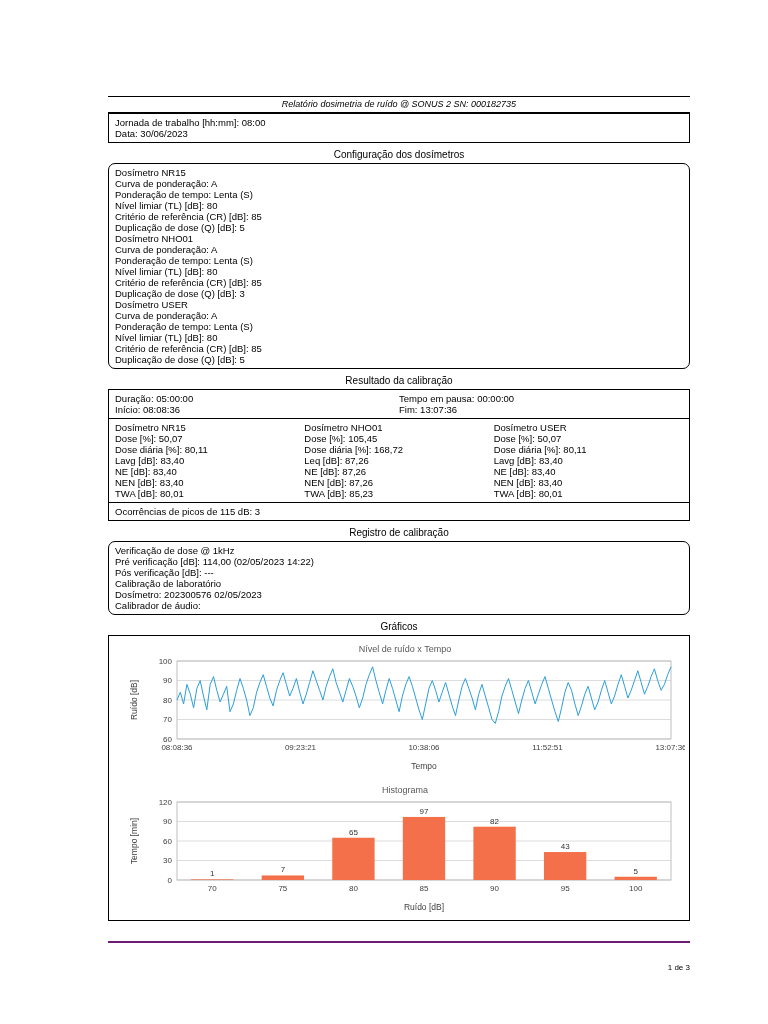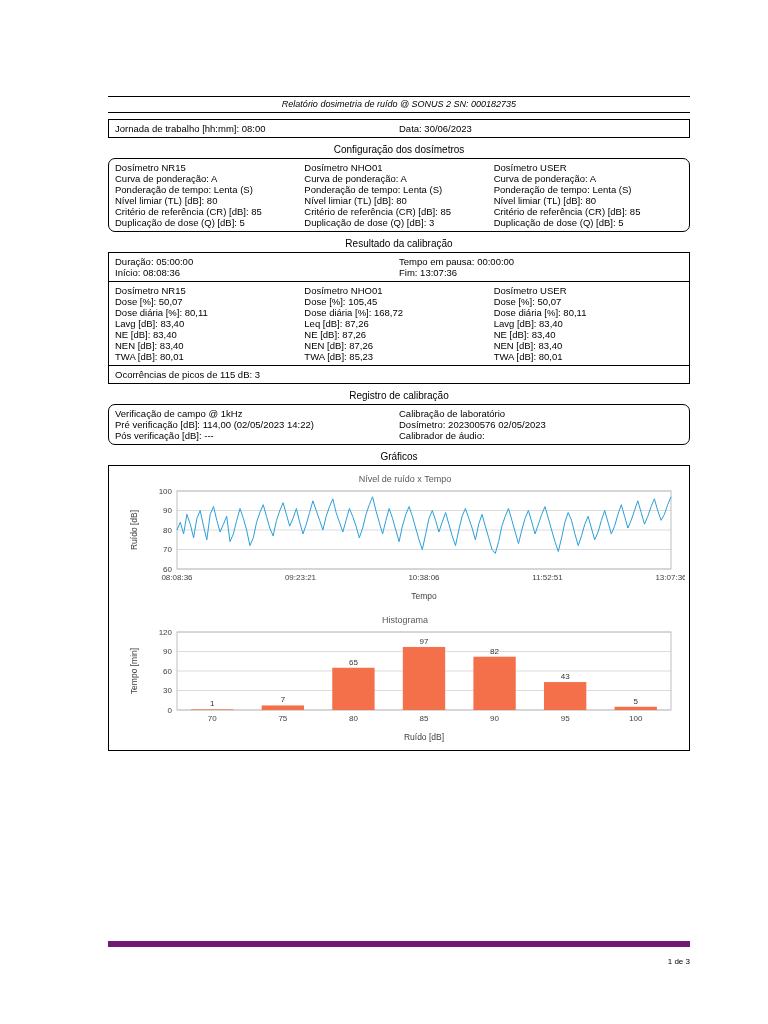--- a/index.html
+++ b/index.html
@@ -3,39 +3,39 @@
 <meta charset="utf-8">
 <style>
   * { box-sizing: border-box; margin: 0; padding: 0; }
   html, body { background: #ffffff; }
   body { font-family: "Liberation Sans", sans-serif; color: #000; }
   .page { position: relative; width: 768px; height: 1024px; margin: 0 auto; background: #fff; overflow: hidden; }
   .content { position: absolute; left: 108px; top: 96px; width: 582px; font-size: 9.5px; }
   .report-header {
     border-top: 1px solid #000; border-bottom: 1px solid #000;
     text-align: center; font-style: italic; font-size: 9px;
-    padding: 2px 0 3px; margin-bottom: 6px;
+    padding: 2px 0 3px; 
   }
-  .box { border: 1px solid #000; padding: 3px 6px; margin-bottom: 2px; }
+  .box { border: 1px solid #000; padding: 3px 6px; margin-bottom: 2px; flex-direction: column; }
   .section-title { text-align: center; font-weight: 400; font-size: 10px; padding: 4px 0 3px; }
   .cols { display: flex; border-radius: 7px; }
   .col { flex: 1; }
   .col > div, .rline { line-height: 11px; white-space: nowrap; }
   .two-col { display: flex; }
   .two-col > div { flex: 1; line-height: 11px; }
   .divider { border-top: 1px solid #000; margin: 3px -6px; }
   .charts-box { padding: 8px 16px 8px; }
   .chart-block { width: 560px; margin: 0 auto; }
   .chart-block + .chart-block { margin-top: 14px; }
   .chart-title { text-align: center; font-size: 9px; color: #595959; margin-bottom: 1px; }
   .chart-svg { display: block; }
   svg text { font-family: "Liberation Sans", sans-serif; }
   .footer {
     position: absolute; left: 108px; top: 941px; width: 582px;
-    border-top: 6px solid #701a75; text-align: right; font-size: 8px; padding-top: 10px;
+    border-top: 2px solid #701a75; text-align: right; font-size: 8px; padding-top: 20px;
   }
 </style>
 </head>
 <body>
 
 <div class="page">
   <div class="content">
 
     <div class="report-header">Relatório dosimetria de ruído @ SONUS 2 SN: 000182735</div>
 
@@ -112,21 +112,21 @@
             <div>TWA [dB]: 80,01</div>
           </div>
       </div>
       <div class="divider"></div>
       <div class="rline">Ocorrências de picos de 115 dB: 3</div>
     </div>
 
     <div class="section-title">Registro de calibração</div>
     <div class="box cols">
       <div class="col">
-          <div>Verificação de campo @ 1kHz</div>
+          <div>Verificação de dose @ 1kHz</div>
           <div>Pré verificação [dB]: 114,00 (02/05/2023 14:22)</div>
           <div>Pós verificação [dB]: ---</div>
         </div>
       <div class="col">
           <div>Calibração de laboratório</div>
           <div>Dosímetro: 202300576 02/05/2023</div>
           <div>Calibrador de áudio:</div>
         </div>
     </div>
 

